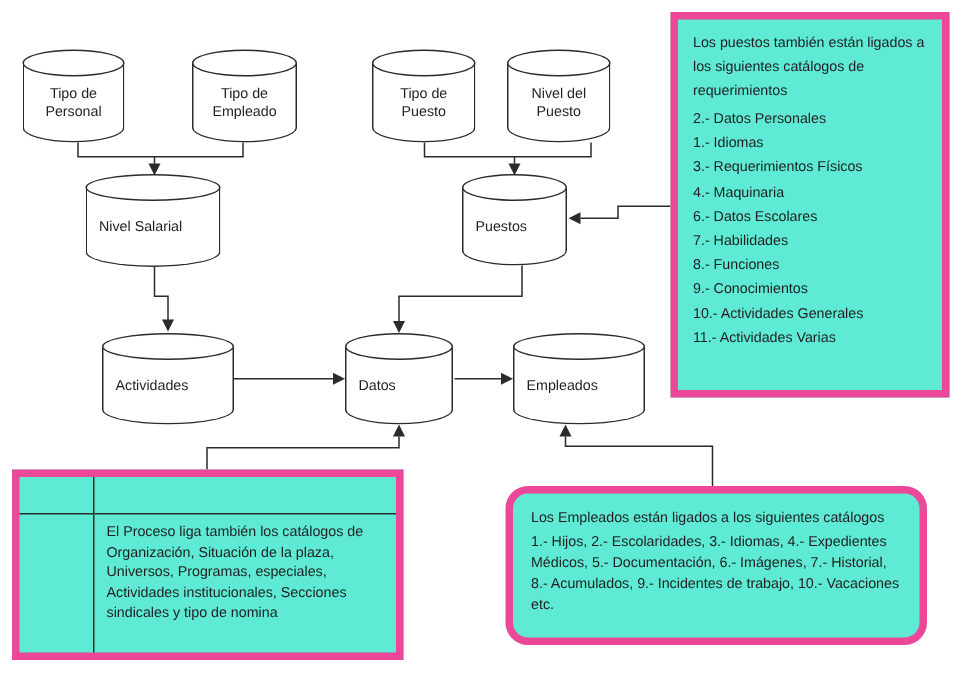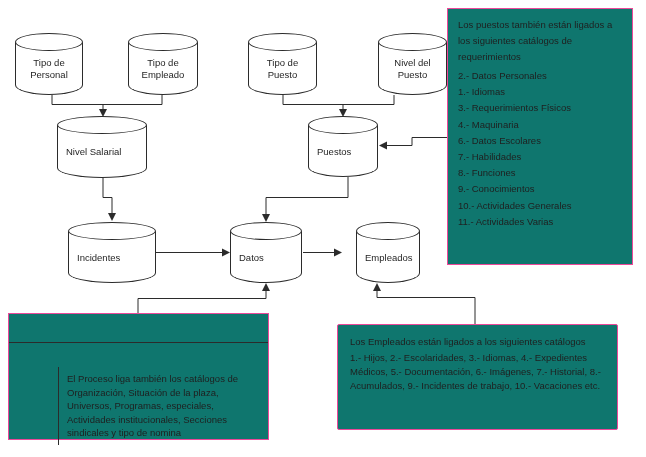--- a/index.html
+++ b/index.html
@@ -17,35 +17,35 @@
   .cyl-top{
     position:absolute;left:0;right:0;top:0;height:18px;background:#fff;
     border:1px solid #2b2b2b;border-radius:50%;box-sizing:border-box;
   }
   .cyl-label{
     position:absolute;left:0;right:0;top:14px;bottom:4px;z-index:3;
     display:flex;align-items:center;justify-content:center;
     font-size:9.5px;line-height:1.25;text-align:center;white-space:pre-line;
   }
   .cyl-label.left{justify-content:flex-start;text-align:left;padding-left:9px;}
-  .box{position:absolute;border:1px solid #ec4899;background:#0f766e;box-sizing:border-box;z-index:2;}
+  .box{position:absolute;border:5px solid #ec4899;background:#5eead4;box-sizing:border-box;z-index:2;}
   #req-box{left:447px;top:8px;width:186px;height:257px;padding:8px 8px 0 10px;font-size:9.5px;}
   #req-box .req-title{line-height:16px;margin-bottom:3px;}
   #req-box .req-item{line-height:16.2px;}
   #process-table{
     left:8px;top:313px;width:261px;height:127px;z-index:2;
     display:grid;grid-template-columns:50px 1fr;grid-template-rows:25px 1fr;
   }
-  #process-table .cell{border:none;box-sizing:border-box;margin-top:28px;}
+  #process-table .cell{border:none;box-sizing:border-box;}
   #process-table .c-tl{border-right:1px solid #2b2b2b;border-bottom:1px solid #2b2b2b;}
   #process-table .c-tr{border-bottom:1px solid #2b2b2b;}
   #process-table .c-bl{border-right:1px solid #2b2b2b;}
   #process-table .c-br{padding:5px 8px;font-size:9.5px;line-height:13.5px;}
   #emp-box{
-    left:337px;top:324px;width:281px;height:106px;border-radius:2px;
+    left:337px;top:324px;width:281px;height:106px;border-radius:15px;
     padding:10px 12px;font-size:9.5px;line-height:14px;
   }
   #emp-box .emp-intro{margin-bottom:2px;}
 </style>
 </head>
 <body>
 
 <div id="stage">
 
   <svg id="wires" viewBox="0 0 646 457" fill="none" stroke="#2b2b2b" stroke-width="1">
@@ -98,49 +98,49 @@
     <div class="cyl-top"></div>
     <div class="cyl-label">Tipo de
 Empleado</div>
   </div>
   <div class="cyl" style="left:248px;top:33px;width:69px;height:62px">
     <div class="cyl-body"></div>
     <div class="cyl-top"></div>
     <div class="cyl-label">Tipo de
 Puesto</div>
   </div>
-  <div class="cyl" style="left:378px;top:33px;width:69px;height:62px">
+  <div class="cyl" style="left:338px;top:33px;width:69px;height:62px">
     <div class="cyl-body"></div>
     <div class="cyl-top"></div>
     <div class="cyl-label">Nivel del
 Puesto</div>
   </div>
 
   <div class="cyl" style="left:57px;top:116px;width:90px;height:62px">
     <div class="cyl-body"></div>
     <div class="cyl-top"></div>
     <div class="cyl-label left">Nivel Salarial</div>
   </div>
   <div class="cyl" style="left:308px;top:116px;width:70px;height:61px">
     <div class="cyl-body"></div>
     <div class="cyl-top"></div>
     <div class="cyl-label left">Puestos</div>
   </div>
 
   <div class="cyl" style="left:68px;top:222px;width:88px;height:61px">
     <div class="cyl-body"></div>
     <div class="cyl-top"></div>
-    <div class="cyl-label left">Incidentes</div>
+    <div class="cyl-label left">Actividades</div>
   </div>
   <div class="cyl" style="left:230px;top:222px;width:72px;height:61px">
     <div class="cyl-body"></div>
     <div class="cyl-top"></div>
     <div class="cyl-label left">Datos</div>
   </div>
-  <div class="cyl" style="left:356px;top:222px;width:64px;height:61px">
+  <div class="cyl" style="left:342px;top:222px;width:88px;height:61px">
     <div class="cyl-body"></div>
     <div class="cyl-top"></div>
     <div class="cyl-label left">Empleados</div>
   </div>
 
   <div class="box" id="req-box">
     <div class="req-title">Los puestos también están ligados a los siguientes catálogos de requerimientos</div>
     <div class="req-item">2.- Datos Personales</div>
     <div class="req-item">1.- Idiomas</div>
     <div class="req-item">3.- Requerimientos Físicos</div>

